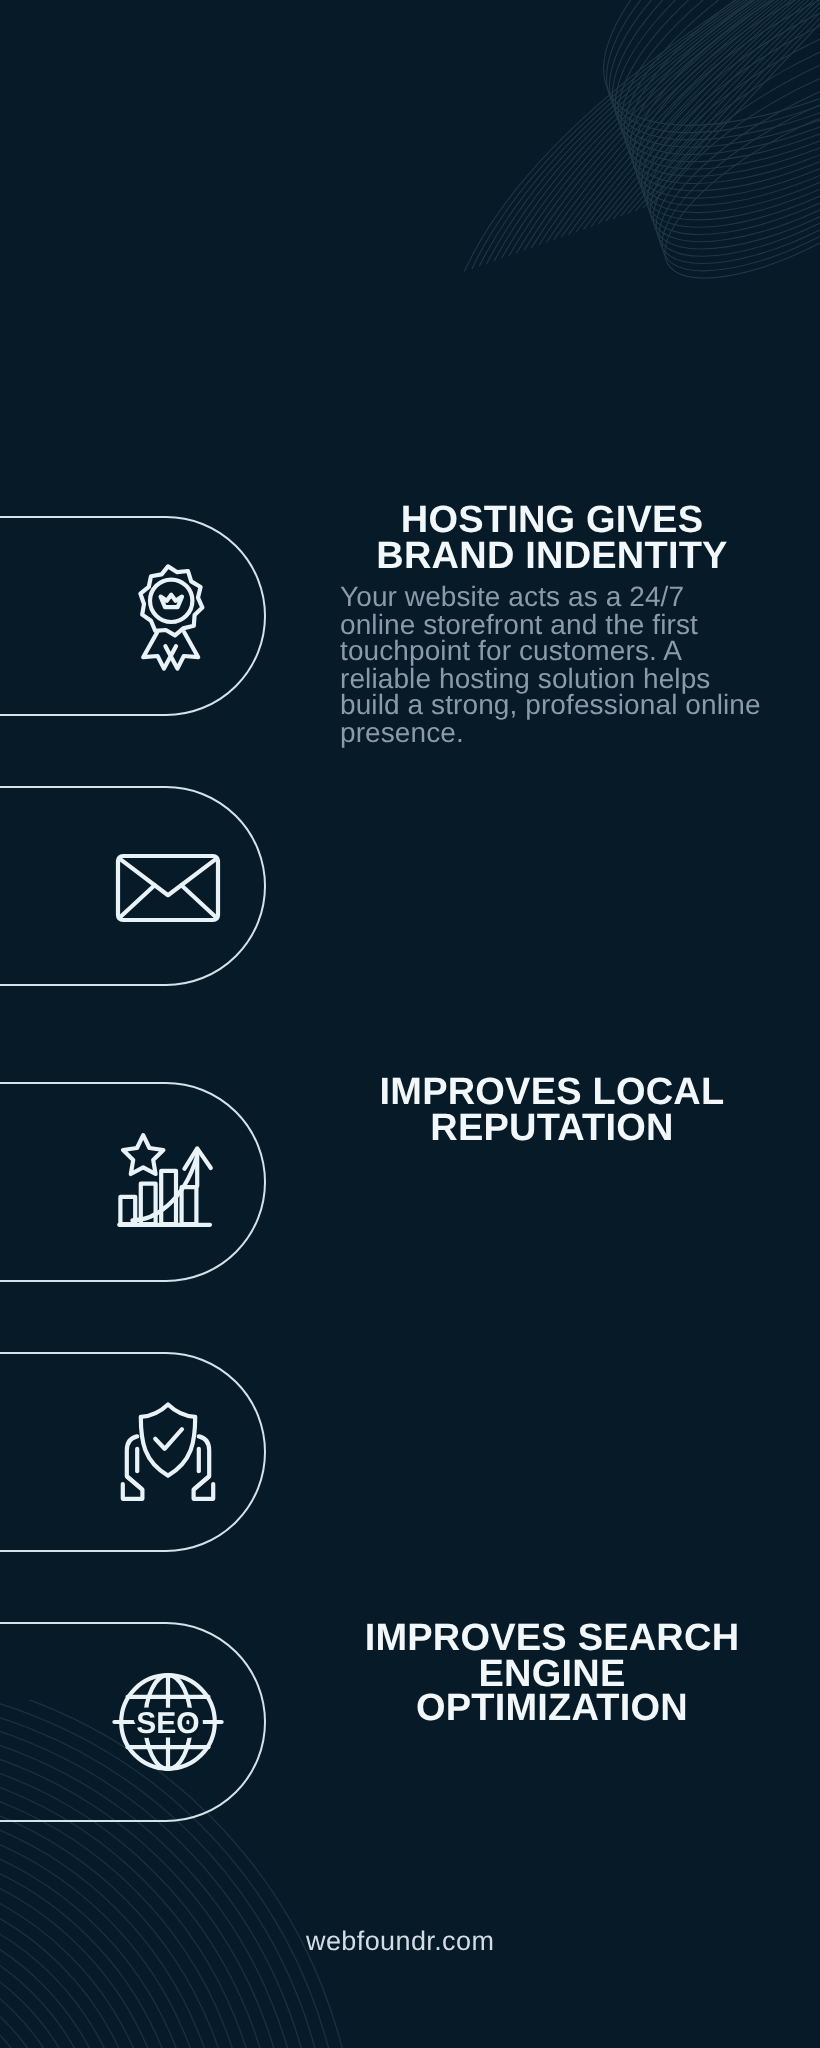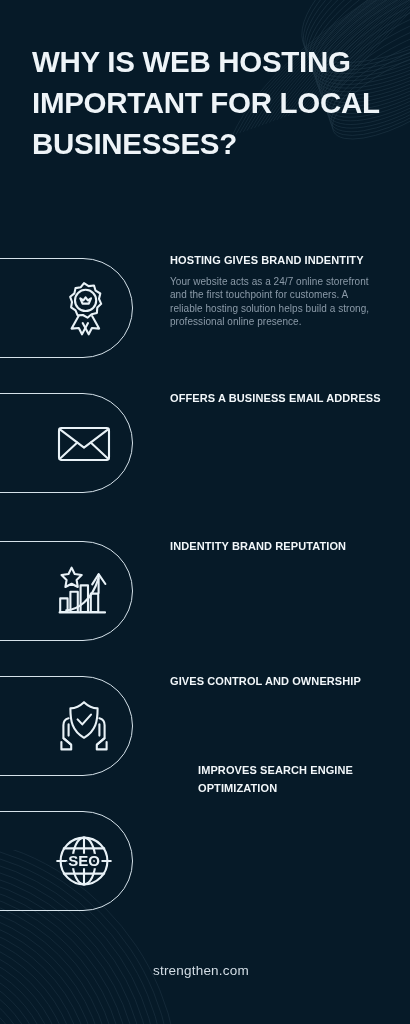--- a/index.html
+++ b/index.html
@@ -51,29 +51,30 @@
     right:19px; top:50%;
     transform:translateY(-50%);
     width:58px; height:58px;
     display:block;
   }
   .capsule .icon svg { display:block; width:58px; height:58px; overflow:visible; }
 
   .txt { position:absolute; left:170px; width:212px; top:0; }
 
   .sec-head {
-    font-size:11px;
+    font-size:19px;
     font-weight:800;
     line-height:17.5px;
     letter-spacing:.1px;
     color:#f2f7fa;
     margin-bottom:5px;
+    text-align:center;
   }
   .sec-body {
-    font-size:10px;
+    font-size:14px;
     font-weight:400;
     line-height:13.6px;
     letter-spacing:.05px;
     color:#8b9aa8;
   }
   .sec-body.justify { text-align:justify; }
 
   
   .footer {
     position:absolute;
@@ -174,21 +175,20 @@
         <circle cx="42" cy="236" r="212.2"></circle>
         <circle cx="42" cy="236" r="218.79999999999998"></circle>
         <circle cx="42" cy="236" r="225.39999999999998"></circle>
         <circle cx="42" cy="236" r="232"></circle>
         <circle cx="42" cy="236" r="238.6"></circle>
         <circle cx="42" cy="236" r="245.2"></circle>
         <circle cx="42" cy="236" r="251.79999999999998"></circle>
       </g>
   </svg>
 
-  <h1 class="title">WHY IS WEB HOSTING IMPORTANT FOR LOCAL BUSINESSES?</h1>
 
   <div id="sections-root">
       <div class="section" style="top: 0px;">
         <div class="capsule" style="top: 258px;">
           <span class="icon">
             <svg viewBox="0 0 58 58">
     <g fill="none" stroke="#e9f2f7" stroke-width="2.1" stroke-linecap="round" stroke-linejoin="round">
       <path d="M29 4.2 33.6 7.1 39 6.5 40.6 11.7 45.3 14.5 44 19.8 46.2 24.8 42.3 28.5 41.9 33.9 36.6 35.2 32.5 38.7 27.9 36 22.6 36.4 20.5 31.4 16.1 28.3 17 23 15.2 17.8 19.4 14.4 20.5 9.1 25.8 8.2 Z"></path>
       <circle cx="30.6" cy="21.4" r="10.6"></circle>
       <path d="M25.3 19.3 27.5 24.6h6.3l2.2-5.3-3.2 2.1-2.2-3-2.2 3z"></path>
@@ -210,21 +210,20 @@
     <g fill="none" stroke="#e9f2f7" stroke-width="2.1" stroke-linecap="round" stroke-linejoin="round">
       <rect x="4" y="14" width="50" height="32" rx="2.4"></rect>
       <path d="M4.6 15.2 29 33.6 53.4 15.2"></path>
       <path d="M4.6 45 22.3 28.6"></path>
       <path d="M53.4 45 35.7 28.6"></path>
     </g>
             </svg>
           </span>
         </div>
         <div class="txt" style="top: 390px;">
-          <div class="sec-head">OFFERS A BUSINESS EMAIL ADDRESS</div>
         </div>
       </div>
       <div class="section" style="top: 0px;">
         <div class="capsule" style="top: 541px;">
           <span class="icon">
             <svg viewBox="0 0 58 58">
     <g fill="none" stroke="#e9f2f7" stroke-width="2.1" stroke-linecap="round" stroke-linejoin="round">
       <path d="M16.6 5.6 19.7 12 26.7 13 21.6 18 22.8 25 16.6 21.7 10.4 25 11.6 18 6.5 13 13.5 12 Z"></path>
       <rect x="5.2" y="36.4" width="7.4" height="13.6"></rect>
       <rect x="15.4" y="29.8" width="7.4" height="20.2"></rect>
@@ -232,42 +231,41 @@
       <rect x="35.8" y="31.6" width="7.4" height="18.4"></rect>
       <path d="M4.6 50.4 H 50"></path>
       <path d="M11.2 48.2 C 22 48.2 36.6 39 43.4 16.6"></path>
       <path d="M37.2 22.4 43.6 12.2 50.4 22"></path>
       <path d="M43.6 12.6 V 31"></path>
     </g>
             </svg>
           </span>
         </div>
         <div class="txt" style="top: 538px;">
-          <div class="sec-head">INDENTITY BRAND REPUTATION</div>
+          <div class="sec-head">IMPROVES LOCAL REPUTATION</div>
         </div>
       </div>
       <div class="section" style="top: 0px;">
         <div class="capsule" style="top: 676px;">
           <span class="icon">
             <svg viewBox="0 0 58 58">
     <g fill="none" stroke="#e9f2f7" stroke-width="2.1" stroke-linecap="round" stroke-linejoin="round">
       <path d="M29 5.2 C 24.6 9.4 19.2 11.2 15.4 11.4 c0 12.4 1.6 22.4 13.6 29.4 12-7 13.6-17 13.6-29.4 -3.8-.2-9.2-2-13.6-6.2 Z"></path>
       <path d="M22.6 22.4 27.3 27.4 36 17.6"></path>
       <path d="M13.6 21.2 C 10 22 8.4 24.6 8.4 28.2 V 41 l7.4 6.4"></path>
       <path d="M13.6 27.4 V 38.6"></path>
       <path d="M8.6 41.4 16.2 47.8 V 52.4 H 6.4 V 45"></path>
       <path d="M44.4 21.2 C 48 22 49.6 24.6 49.6 28.2 V 41 l-7.4 6.4"></path>
       <path d="M44.4 27.4 V 38.6"></path>
       <path d="M49.4 41.4 41.8 47.8 V 52.4 H 51.6 V 45"></path>
     </g>
             </svg>
           </span>
         </div>
         <div class="txt" style="top: 673px;">
-          <div class="sec-head">GIVES CONTROL AND OWNERSHIP</div>
         </div>
       </div>
       <div class="section" style="top: 0px;">
         <div class="capsule" style="top: 811px;">
           <span class="icon">
             <svg viewBox="0 0 58 58">
     <g fill="none" stroke="#e9f2f7" stroke-width="2.1" stroke-linecap="round" stroke-linejoin="round">
       <circle cx="29" cy="29" r="23.4"></circle>
       <ellipse cx="29" cy="29" rx="11.4" ry="23.4"></ellipse>
       <path d="M5.6 29 H 52.4"></path>
@@ -275,21 +273,21 @@
       <path d="M8.8 41.6 H 49.2"></path>
       <path d="M29 5.6 V 52.4"></path>
       <path d="M2.2 29 H 8"></path>
       <path d="M50 29 H 55.8"></path>
     </g>
               <text x="29" y="34.4" text-anchor="middle" font-size="15" font-weight="800" font-family="&quot;Liberation Sans&quot;, sans-serif" fill="#061a28" stroke="#061a28" stroke-width="4.6" paint-order="stroke">SEO</text>
               <text x="29" y="34.4" text-anchor="middle" font-size="15" font-weight="800" font-family="&quot;Liberation Sans&quot;, sans-serif" fill="#e9f2f7" paint-order="stroke">SEO</text>
             </svg>
           </span>
         </div>
-        <div class="txt" style="top: 762px; margin-left: 28px;">
+        <div class="txt" style="top: 811px;">
           <div class="sec-head">IMPROVES SEARCH ENGINE OPTIMIZATION</div>
         </div>
       </div>
     </div>
 
-  <div class="footer">strengthen.com</div>
+  <div class="footer">webfoundr.com</div>
 
 </div>
 
 </body></html>

